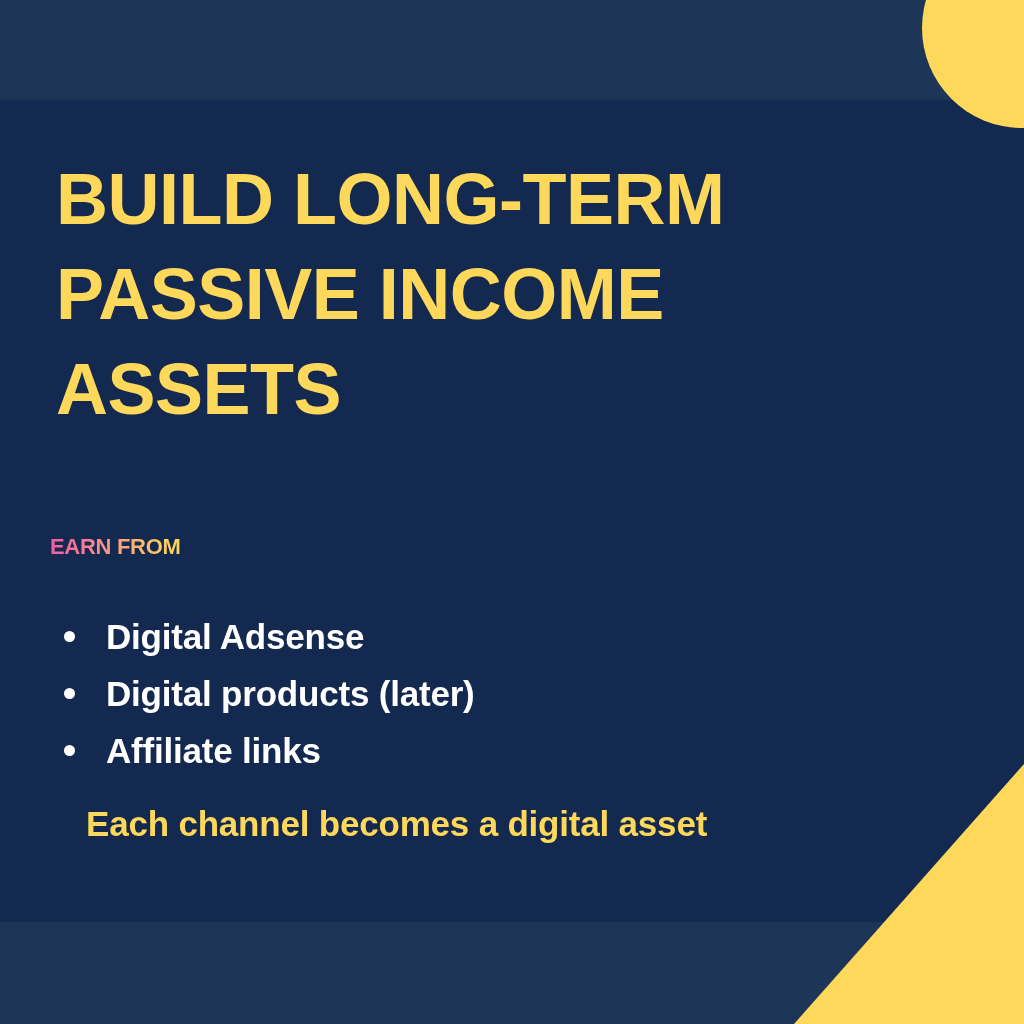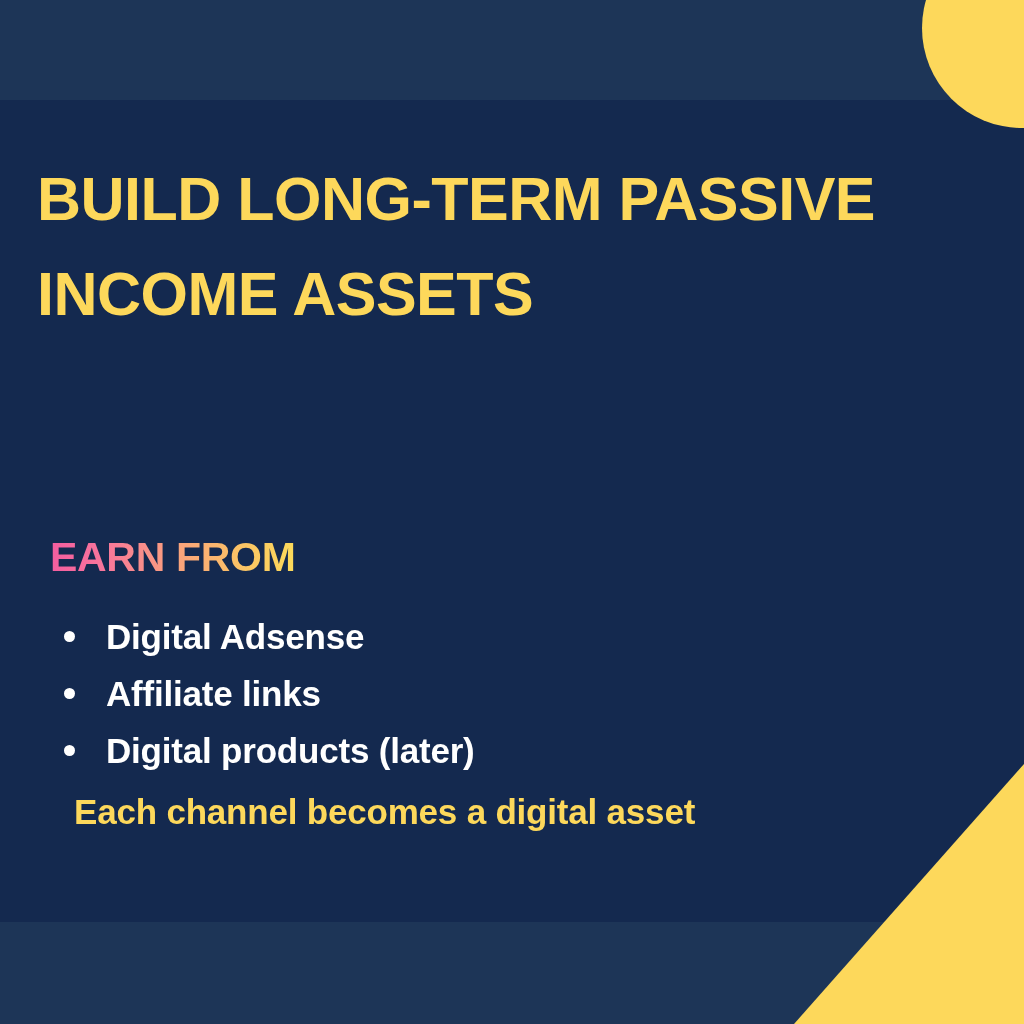--- a/index.html
+++ b/index.html
@@ -54,39 +54,39 @@
   .content {
     position: absolute;
     left: 0;
     top: 0;
     width: 1024px;
     height: 1024px;
   }
 
   .headline {
     position: absolute;
-    left: 37px;
+    left: 56px;
     top: 152px;
     width: 900px;
     margin: 0;
     color: #FDD85B;
-    font-size: 61px;
+    font-size: 72px;
     line-height: 95px;
     font-weight: 900;
     letter-spacing: -0.5px;
     text-transform: uppercase;
     font-stretch: condensed;
   }
 
   .eyebrow {
     position: absolute;
     left: 50px;
     top: 534px;
     margin: 0;
-    font-size: 41px;
+    font-size: 22px;
     font-weight: 900;
     letter-spacing: -0.3px;
     text-transform: uppercase;
     background: linear-gradient(90deg,
                 #F45DA0 0%,
                 #F8769B 22%,
                 #FAA07E 50%,
                 #FBC067 75%,
                 #FCDB5A 100%);
     -webkit-background-clip: text;
@@ -125,21 +125,21 @@
     background: #FFFFFF;
     margin-left: 14px;
     margin-right: 31px;
   }
 
   .footnote {
     position: absolute;
     left: 74px;
     top: 784px;
     width: 830px;
-    margin: 0;
+    margin: 12px;
     color: #FDD85B;
     font-size: 35px;
     line-height: 56px;
     font-weight: 700;
     letter-spacing: -0.2px;
   }
 
   .footnote .line2 { padding-left: 10px; display: block; }
 </style>
 </head>
@@ -157,25 +157,25 @@
 
     <div class="eyebrow">EARN FROM</div>
 
     <ul class="bullet-list">
       <li class="bullet-item">
         <span class="bullet-dot"></span>
         <span>Digital Adsense</span>
       </li>
       <li class="bullet-item">
         <span class="bullet-dot"></span>
-        <span>Affiliate links</span>
+        <span>Digital products (later)</span>
       </li>
       <li class="bullet-item">
         <span class="bullet-dot"></span>
-        <span>Digital products (later)</span>
+        <span>Affiliate links</span>
       </li>
     </ul>
 
     <p class="footnote">
       <span>Each channel becomes a digital asset</span>
     </p>
 
   </div>
 </div>
 

